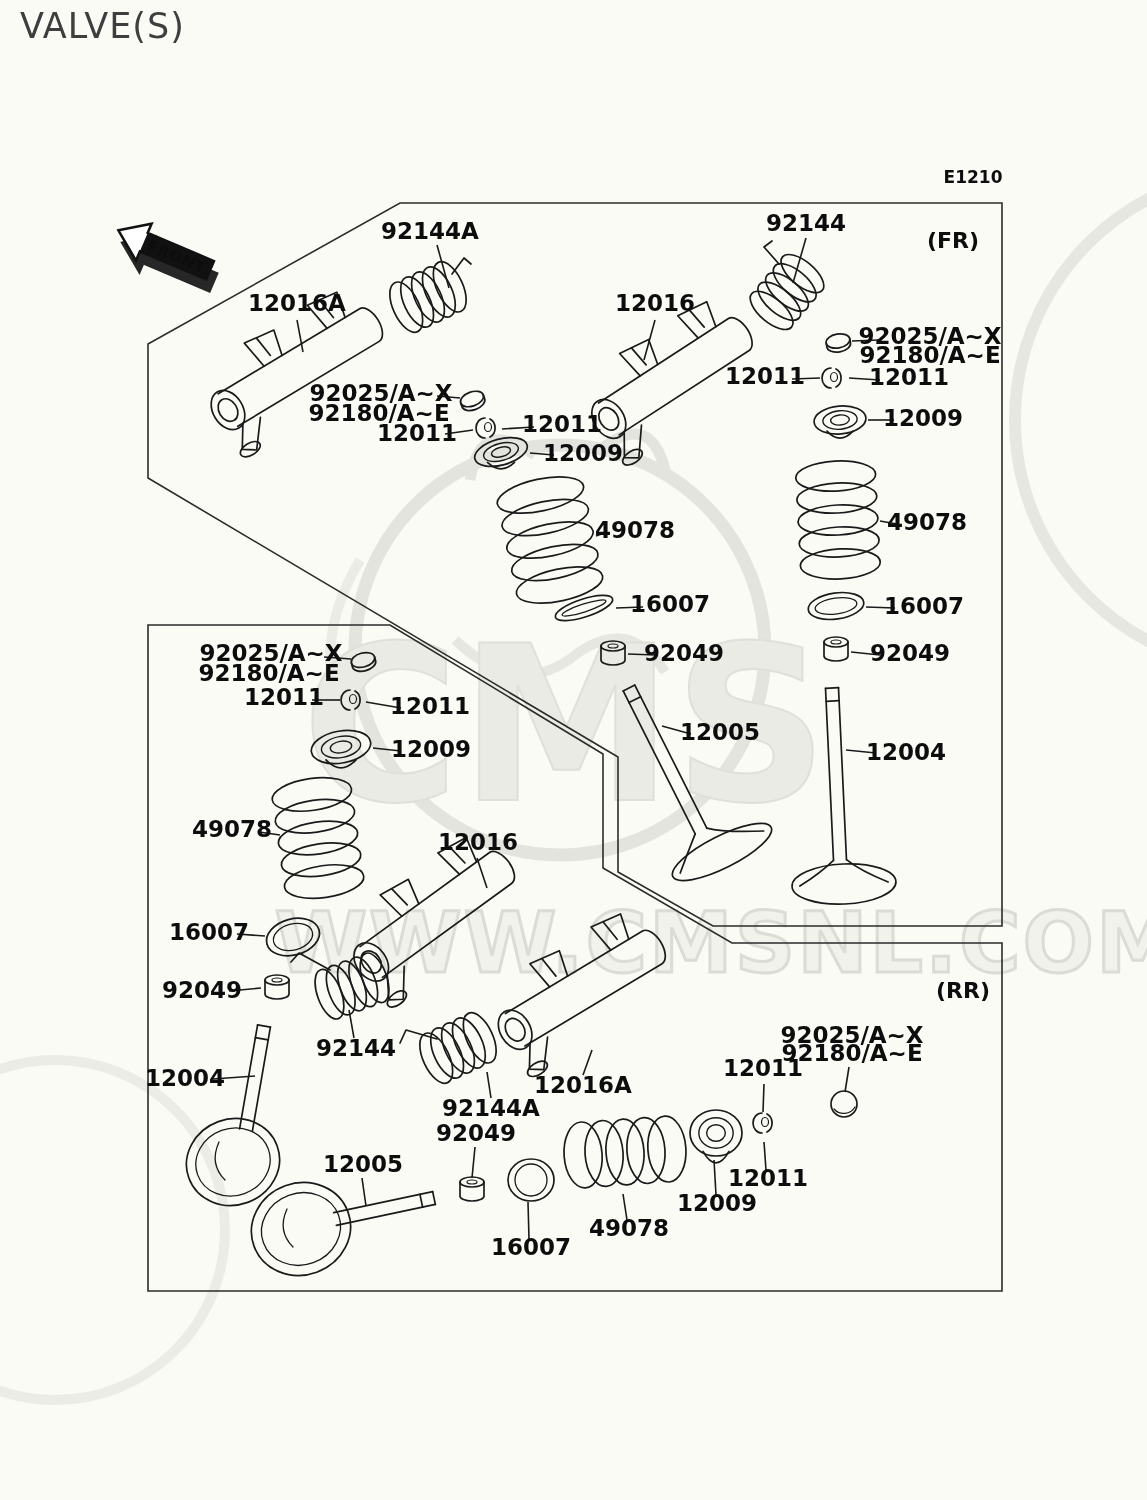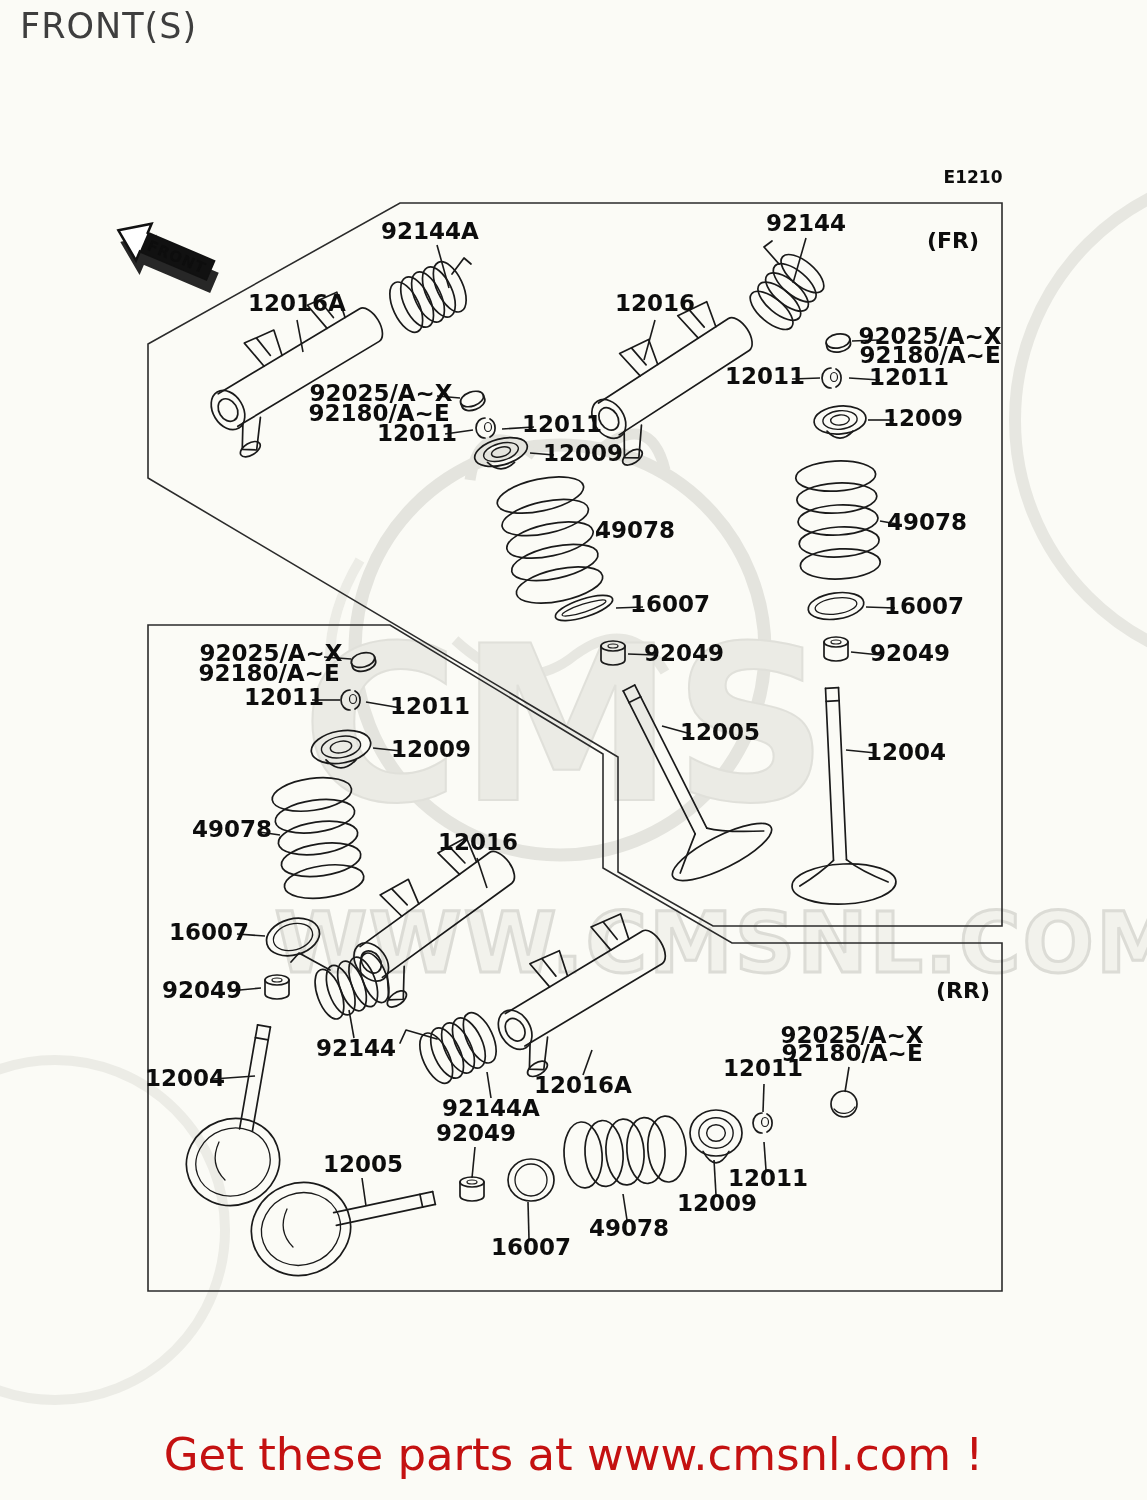--- a/index.html
+++ b/index.html
@@ -10,21 +10,21 @@
   #diagram{position:absolute;left:0;top:0;}
   .footer-cta{position:absolute;left:0;right:0;top:1428px;text-align:center;
         font-size:45px;color:#c41111;letter-spacing:0px;white-space:nowrap;}
   .lbl{font-family:"DejaVu Sans","Liberation Sans",sans-serif;font-weight:bold;fill:#0d0d0d;}
   .wm{font-family:"DejaVu Sans","Liberation Sans",sans-serif;font-weight:bold;}
 </style>
 </head>
 <body>
 
 <div class="page">
-  <h1 class="page-title">FRONT(S)</h1>
+  <h1 class="page-title">VALVE(S)</h1>
   <svg id="diagram" width="1147" height="1420" viewBox="0 0 1147 1420">
       <g>
         <circle cx="560" cy="650" r="205" fill="none" stroke="#e4e4de" stroke-width="13"></circle>
         <path d="M470,480 Q480,415 535,455" fill="none" stroke="#e4e4de" stroke-width="11"></path>
         <path d="M600,450 Q650,410 665,470" fill="none" stroke="#e4e4de" stroke-width="11"></path>
         <path d="M455,640 Q520,700 575,655 Q630,615 665,672" fill="none" stroke="#e7e7e1" stroke-width="10"></path>
         <path d="M360,560 Q300,660 360,760" fill="none" stroke="#ecece6" stroke-width="10"></path>
         <text x="565" y="800" text-anchor="middle" font-size="215" fill="#ebebe5" stroke="#e0e0da" stroke-width="2" class="wm">CMS</text>
         <text x="728" y="972" text-anchor="middle" font-size="84" fill="#f2f2ec" stroke="#dcdcd6" stroke-width="3" letter-spacing="2" class="wm">WWW.CMSNL.COM</text>
         <circle cx="1265" cy="420" r="250" fill="none" stroke="#e7e7e1" stroke-width="12"></circle>
@@ -391,14 +391,13 @@
       </g>
       <g>
         <g transform="translate(124,212) rotate(23)">
           <path d="M6,22 L34,3 L34,13 L106,13 L106,33 L34,33 L34,43 Z" fill="#111" stroke="#111" stroke-width="2" transform="translate(4,7)" opacity="0.9"></path>
           <path d="M2,19 L30,0 L30,10 L102,10 L102,30 L30,30 L30,40 Z" fill="#fff" stroke="#111" stroke-width="2.5"></path>
           <rect x="30" y="10" width="72" height="20" fill="#111"></rect>
           <text x="66" y="26" text-anchor="middle" font-size="15" fill="#fff" class="lbl" letter-spacing="1">FRONT</text>
         </g>
       </g>
     </svg>
-  <div class="footer-cta">Get these parts at www.cmsnl.com !</div>
 </div>
 
 </body></html>

